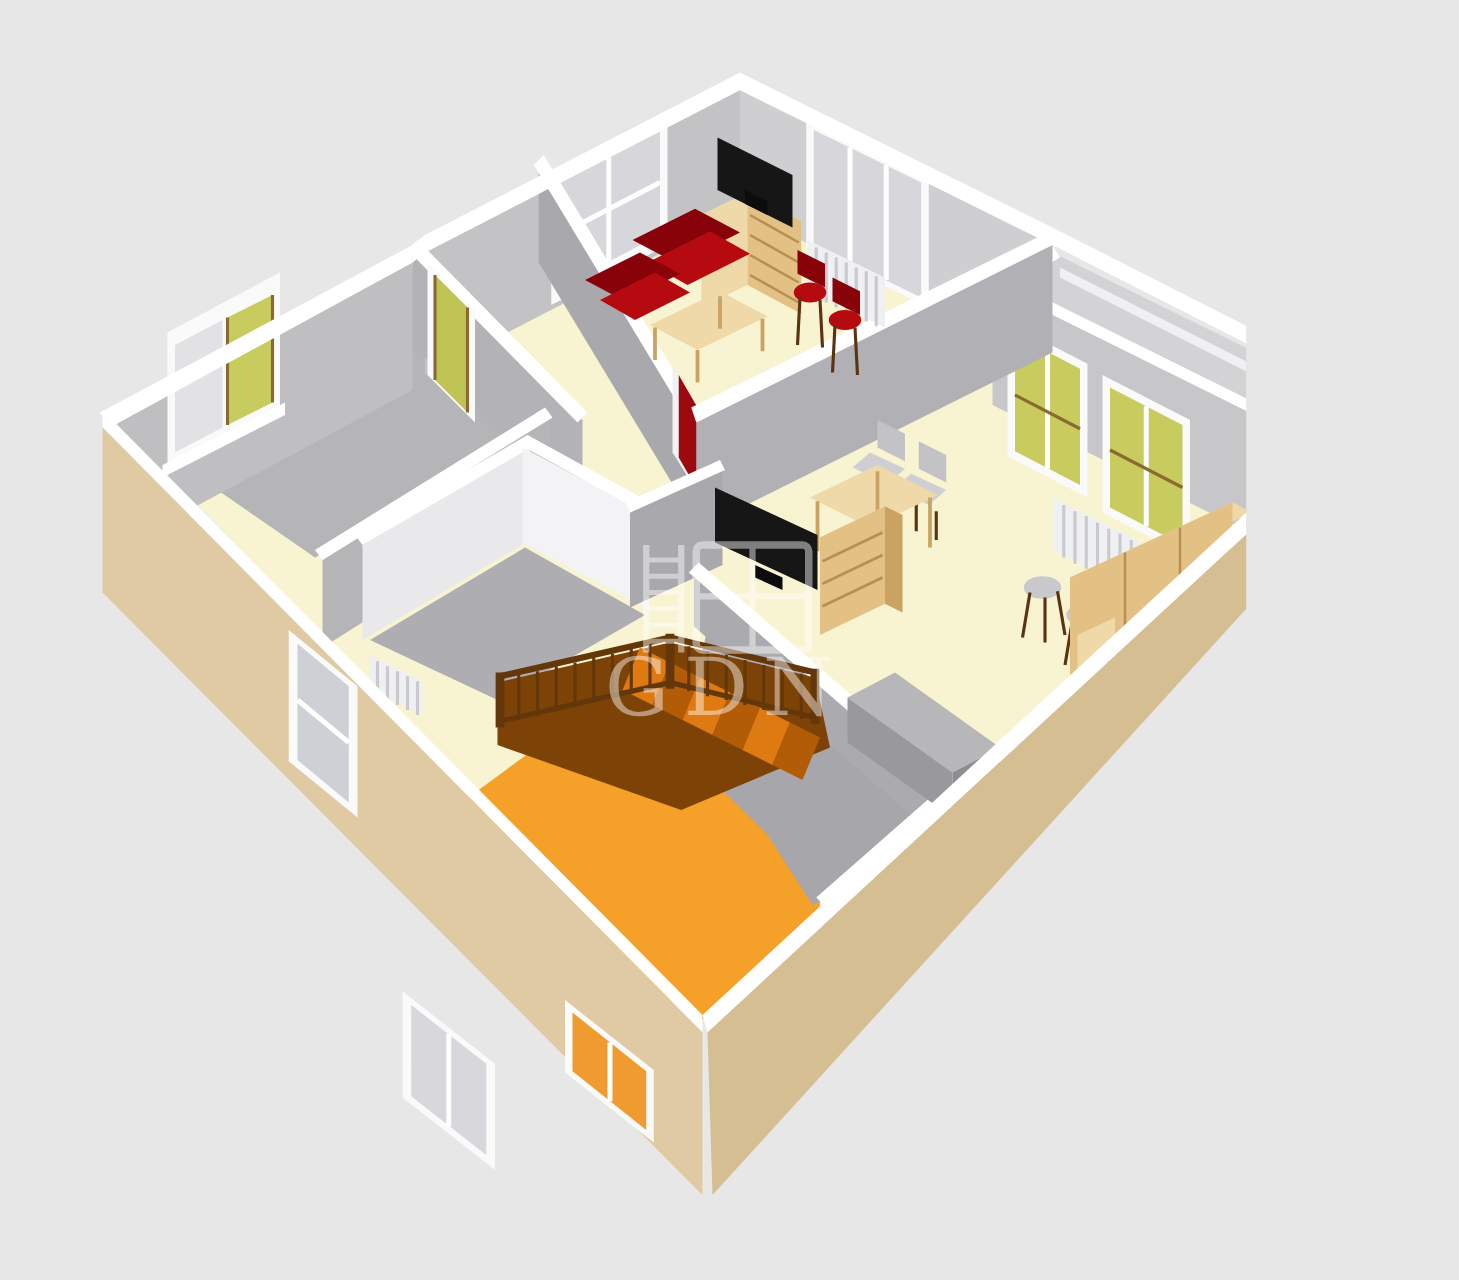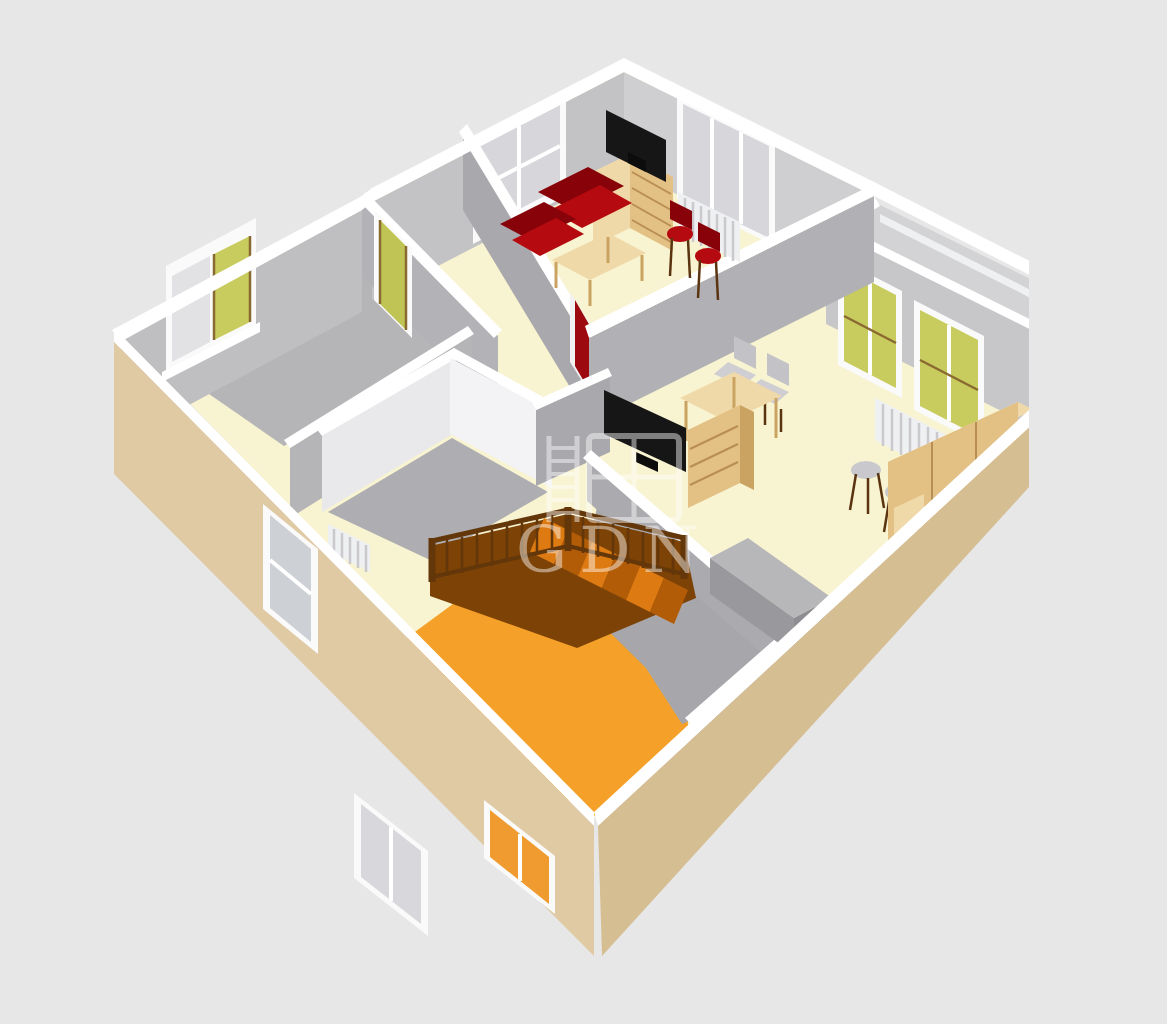--- a/index.html
+++ b/index.html
@@ -10,21 +10,21 @@
     --balcony:#d3d3d6; --ext-left:#e0caa4; --ext-right:#d6be93; --ext-sliver:#d3ba8e;
     --wood-light:#f0d9a8; --wood-mid:#e3c083; --wood-dark:#caa262;
     --stair-mass:#7c4206; --tread-a:#dd7a12; --tread-b:#b35c08; --rail:#63370a;
     --red:#b40a10; --red-dark:#870309; --tv:#161616;
     --radiator:#eff0f2; --rad-line:#c9c9ce;
     --pane-gray:#d7d7db; --pane-green:#c8cc5e; --pane-olive:#c0c454; --door-red:#9c0a10;
     --glass:#cdd0d4; --wm:#ffffff;
   }
   html,body{margin:0;padding:0;background:var(--bg);}
   .stage{width:997px;height:1024px;position:relative;background:var(--bg);overflow:hidden;
-         font-family:"DejaVu Sans",sans-serif;margin-left:32px;}
+         font-family:"DejaVu Sans",sans-serif;}
   svg{display:block;}
   .wm-text{font-family:"DejaVu Serif",serif;font-size:64px;letter-spacing:12px;fill:var(--wm);}
   .rib{stroke:var(--rad-line);stroke-width:2.5;}
   .drawer{stroke:#b98e54;stroke-width:2;}
   .mullion{stroke:#ffffff;stroke-width:4;fill:none;}
   .sash{stroke:#8a6a30;stroke-width:2.5;fill:none;}
   .leg{stroke:var(--wood-dark);stroke-width:3;}
   .leg-dark{stroke:#5a3310;stroke-width:2.5;}
 </style>
 </head>

